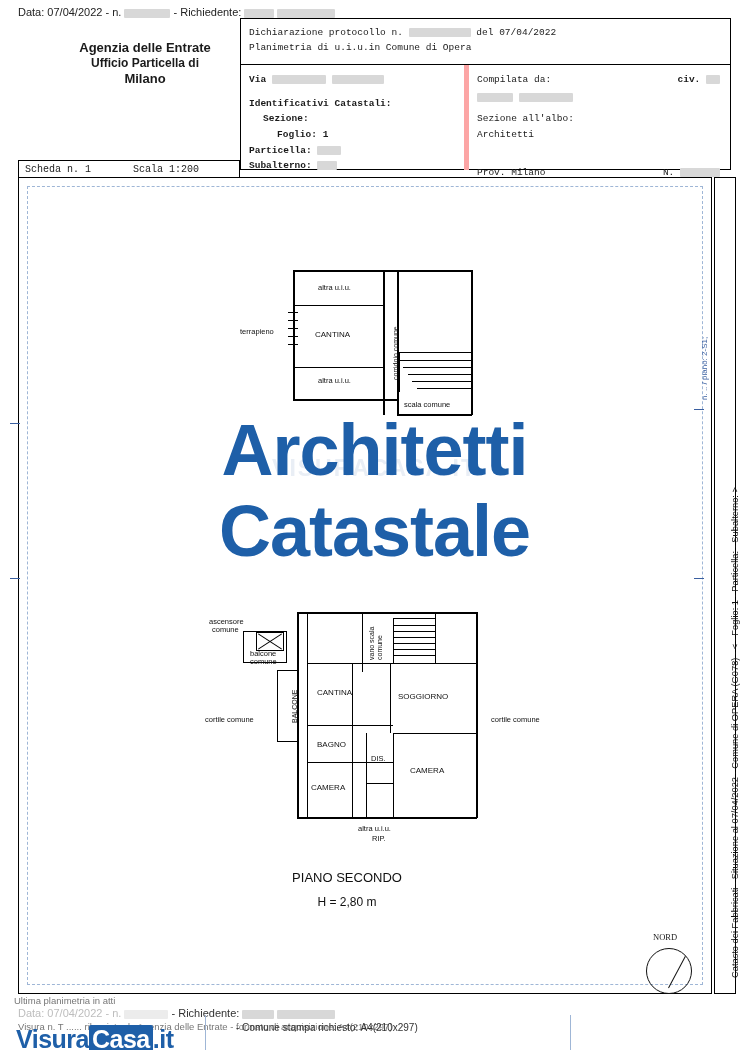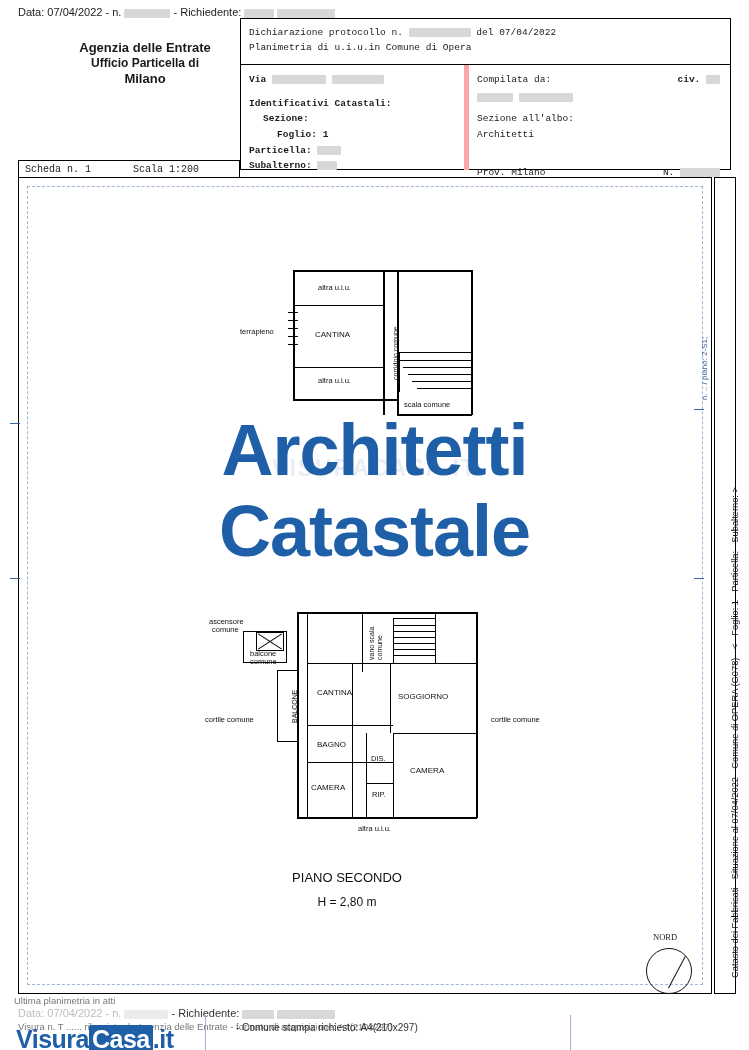--- a/index.html
+++ b/index.html
@@ -353,21 +353,21 @@
   <div class="lbl" style="left:250px;top:649px;">balcone</div>
   <div class="lbl" style="left:250px;top:657px;">comune</div>
   <div class="lbl c" style="left:317px;top:688px;">CANTINA</div>
   <div class="lbl c" style="left:398px;top:692px;">SOGGIORNO</div>
   <div class="lbl" style="left:205px;top:715px;">cortile comune</div>
   <div class="lbl" style="left:491px;top:715px;">cortile comune</div>
   <div class="lbl c" style="left:317px;top:740px;">BAGNO</div>
   <div class="lbl" style="left:371px;top:754px;">DIS.</div>
   <div class="lbl c" style="left:410px;top:766px;">CAMERA</div>
   <div class="lbl c" style="left:311px;top:783px;">CAMERA</div>
-  <div class="lbl" style="left:372px;top:790px;">RIP.</div>
+  <div class="lbl" style="left:372px;top:834px;">RIP.</div>
   <div class="lbl" style="left:358px;top:824px;">altra u.i.u.</div>
   <div class="vlbl" style="left:291px;top:723px;">BALCONE</div>
   <div class="vlbl" style="left:368px;top:660px;">vano scala</div>
   <div class="vlbl" style="left:376px;top:660px;">comune</div>
 </div>
 
 <div id="piano-caption">PIANO SECONDO</div>
 <div id="h-caption">H = 2,80 m</div>
 
 <div id="compass">

